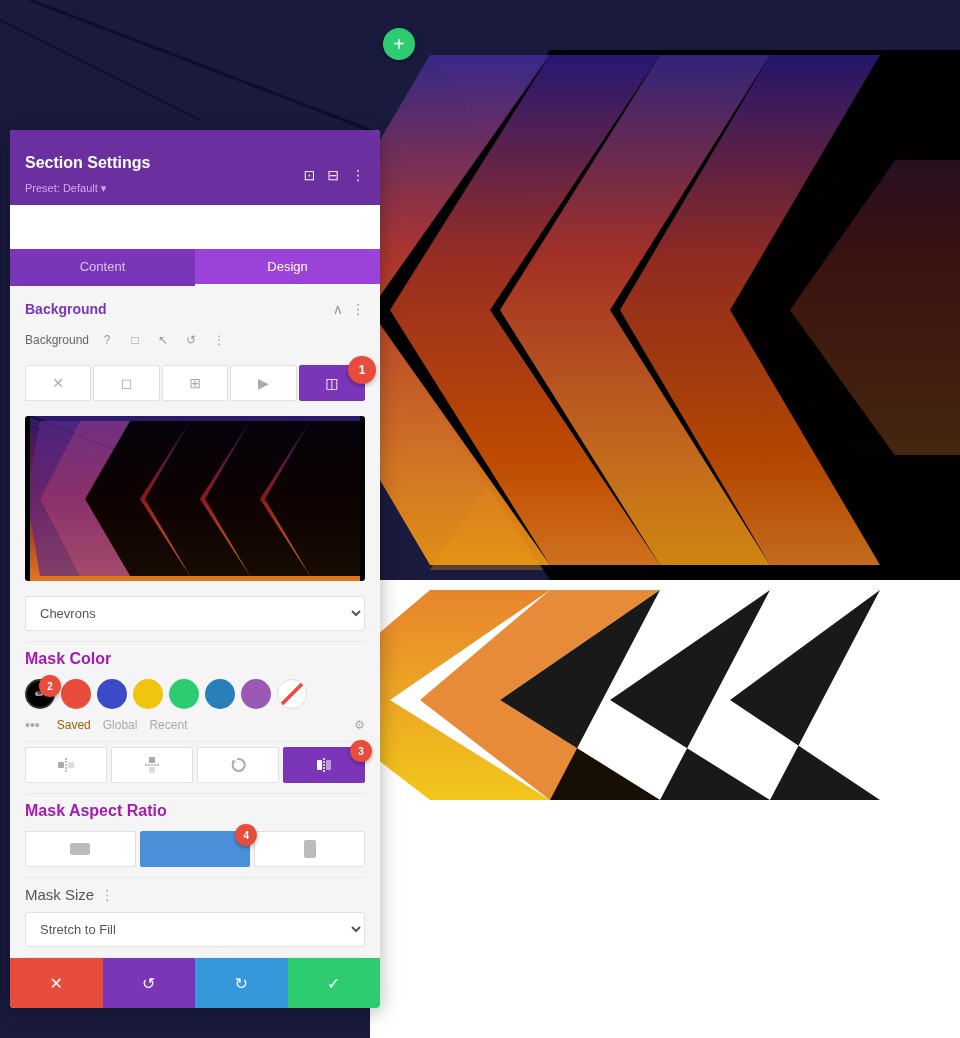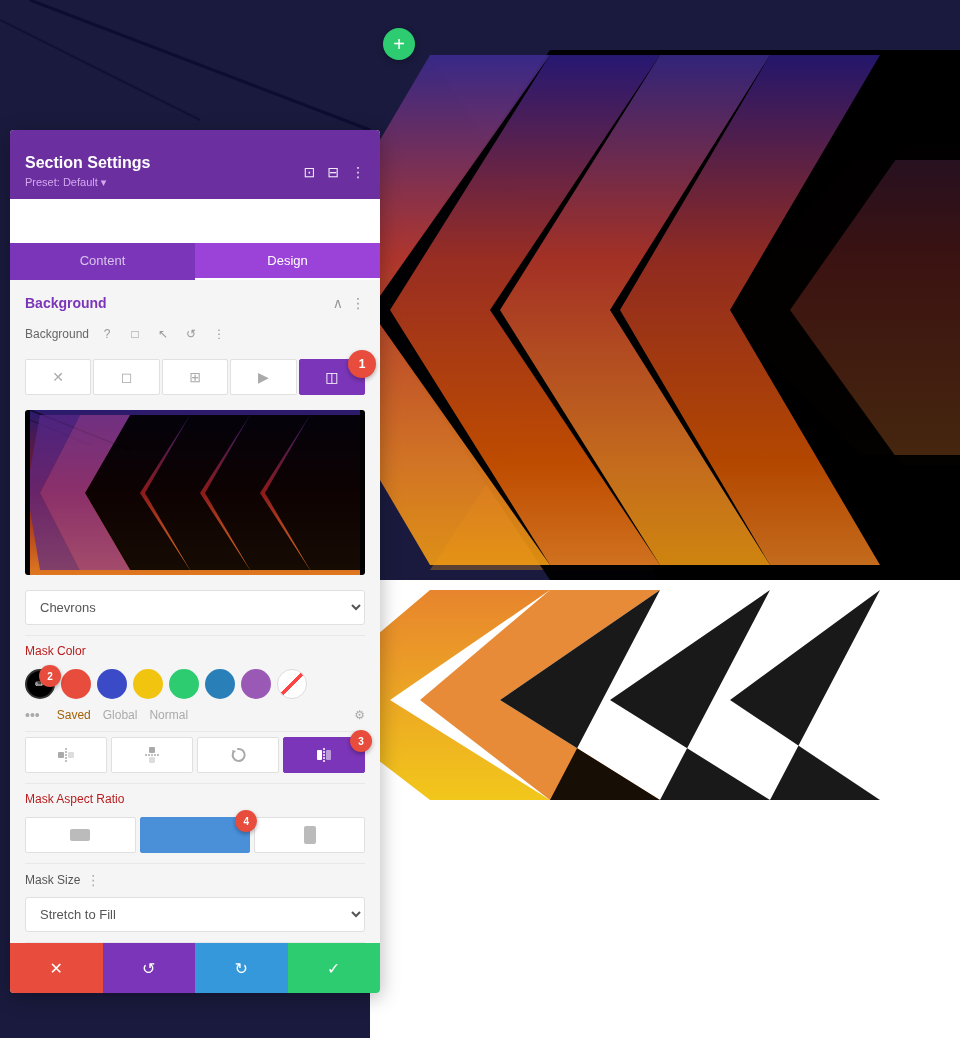--- a/index.html
+++ b/index.html
@@ -47,21 +47,21 @@
       align-items: center;
     }
     .panel-header-left h2 {
       color: #fff;
       font-size: 16px;
       font-weight: 600;
     }
     .panel-header-left .preset {
       color: #d4a8f0;
       font-size: 11px;
-      margin-top: 4px;
+      margin-top: 10px;
       cursor: pointer;
     }
     .panel-header-icons {
       display: flex;
       gap: 12px;
       align-items: center;
     }
     .panel-header-icons span {
       color: #fff;
       cursor: pointer;
@@ -191,23 +191,23 @@
       margin: 5px 15px 10px;
       height: 165px;
       border-radius: 3px;
       overflow: hidden;
       background: #000;
     }
 
     
     .field-label {
       padding: 8px 15px 6px;
-      font-size: 12px;
-      color: #b91c1c;
-      font-weight: 400;
+      font-size: 16px;
+      color: #a21caf;
+      font-weight: 700;
     }
 
     
     .color-row {
       display: flex;
       align-items: center;
       padding: 5px 15px 5px;
       gap: 6px;
       flex-wrap: wrap;
     }
@@ -326,21 +326,21 @@
     }
 
     
     .mask-size-header {
       display: flex;
       align-items: center;
       padding: 8px 15px 4px;
       gap: 6px;
     }
     .mask-size-label {
-      font-size: 12px;
+      font-size: 15px;
       color: #555;
       font-weight: 500;
     }
     .mask-size-dots {
       font-size: 14px;
       color: #aaa;
       cursor: pointer;
     }
 
     
@@ -569,21 +569,21 @@
       <div class="color-swatch" style="background:#f1c40f;"></div>
       <div class="color-swatch" style="background:#2ecc71;"></div>
       <div class="color-swatch" style="background:#2980b9;"></div>
       <div class="color-swatch" style="background:#9b59b6;"></div>
       <div class="color-swatch eraser"></div>
     </div>
     <div class="color-tabs">
       <span class="dots-icon">•••</span>
       <span class="color-tab active">Saved</span>
       <span class="color-tab">Global</span>
-      <span class="color-tab">Normal</span>
+      <span class="color-tab">Recent</span>
       <span class="settings-icon">⚙</span>
     </div>
 
     <div class="divider"></div>
 
     
     <div class="transform-row">
       <div class="transform-btn">
         <svg width="18" height="18" viewBox="0 0 18 18">
             <rect x="1" y="6" width="6" height="6" fill="#aaa" rx="1"></rect>

